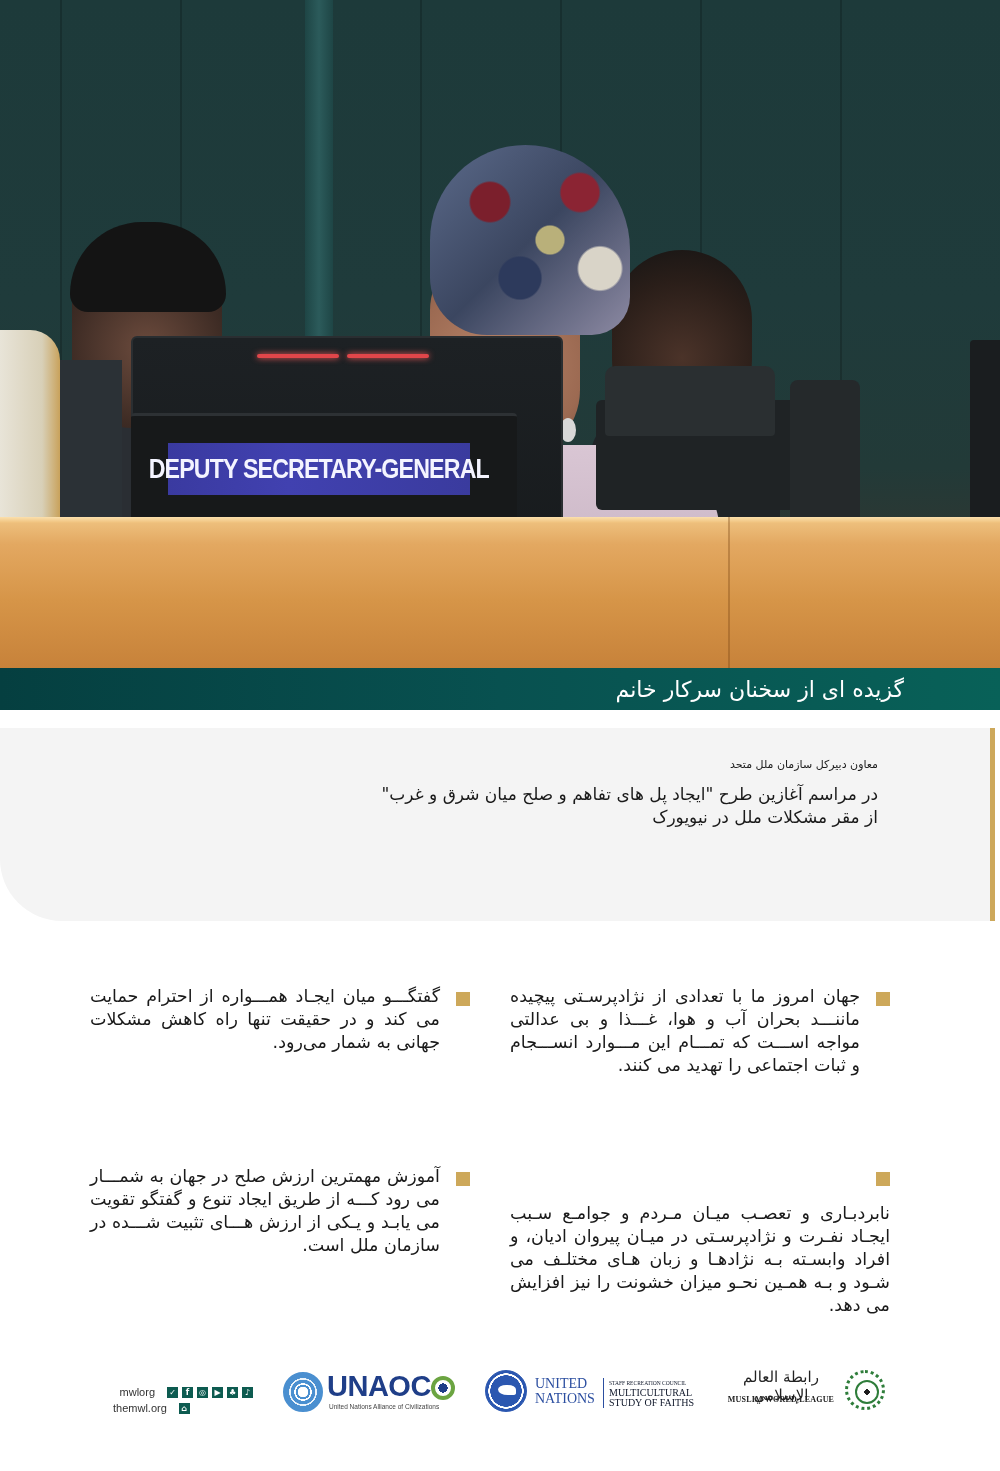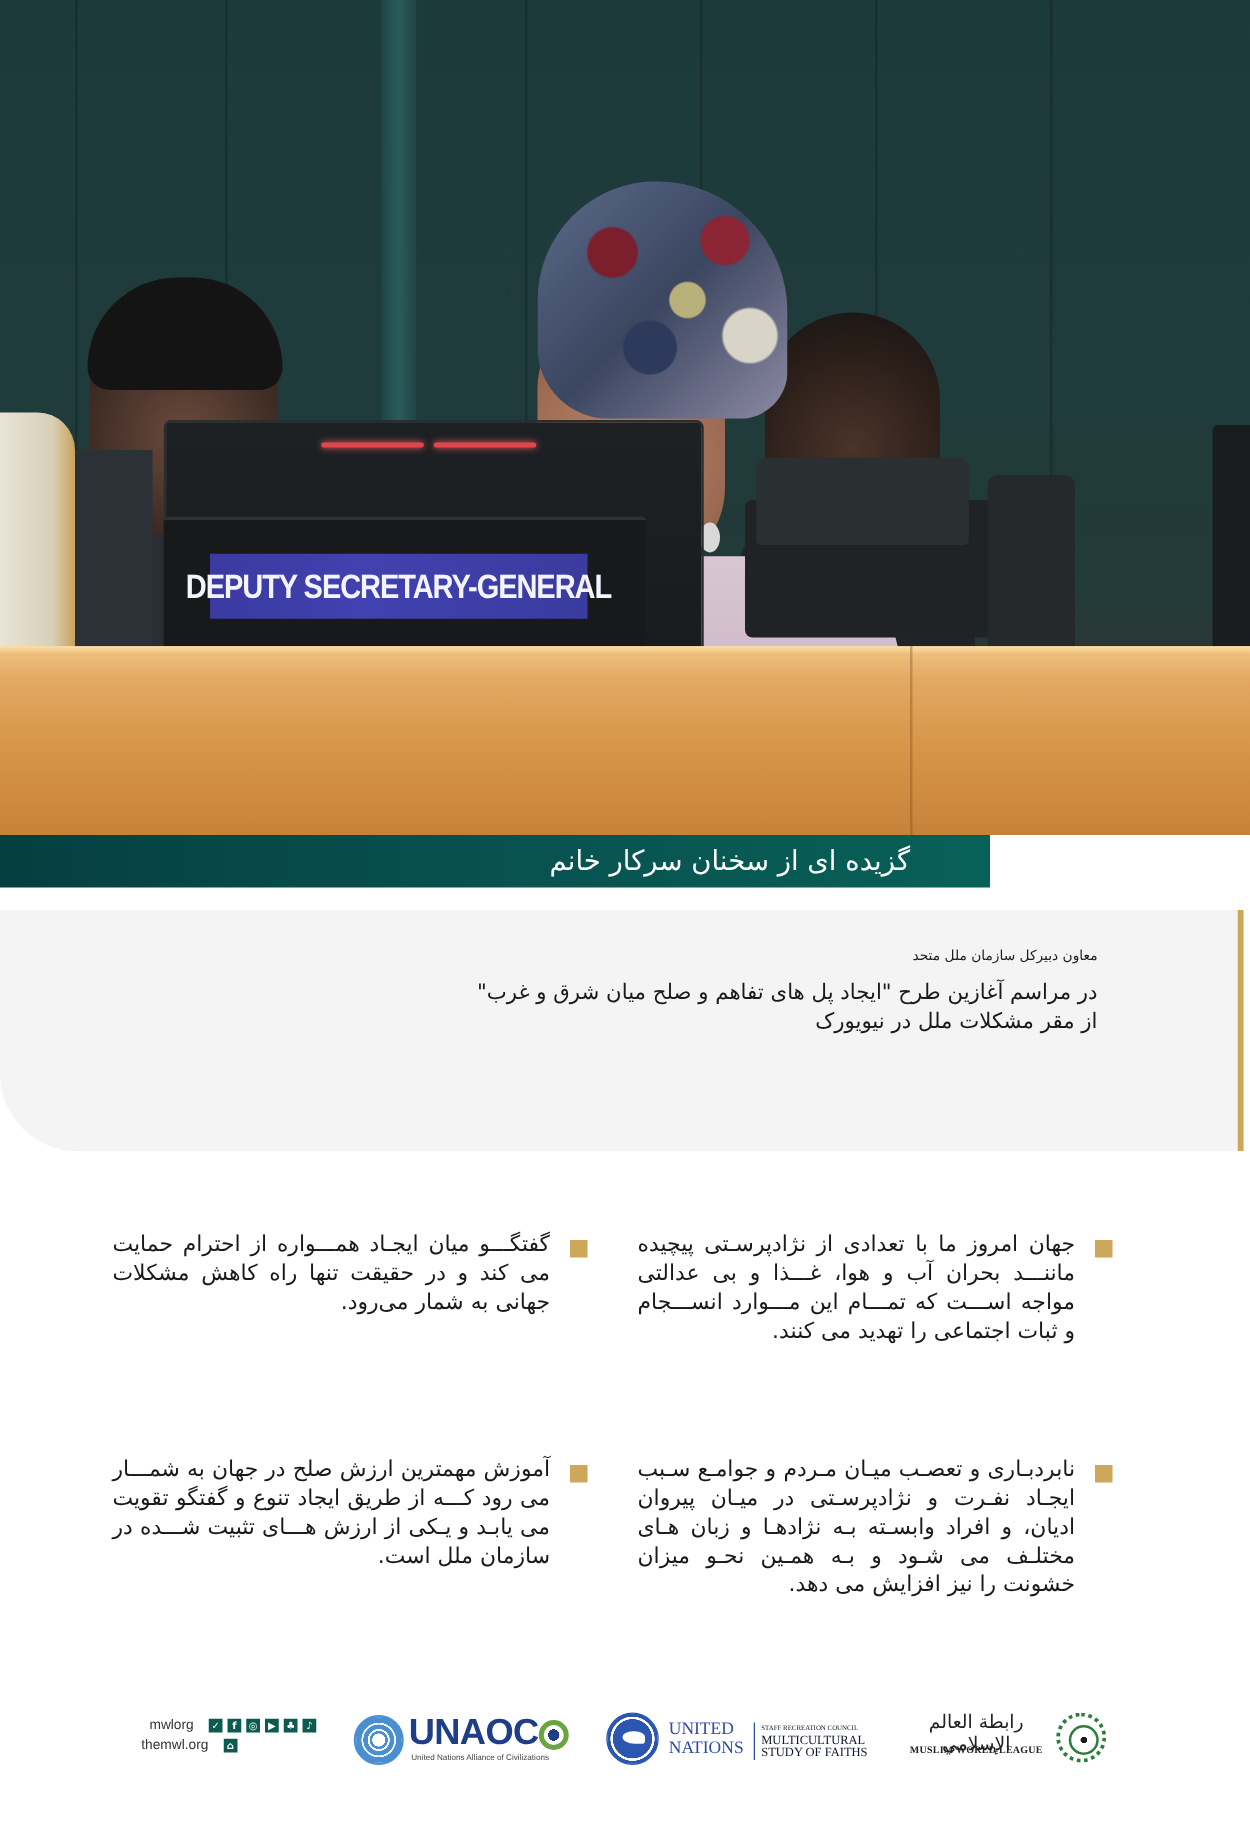--- a/index.html
+++ b/index.html
@@ -61,23 +61,23 @@
     .mic { position: absolute; left: 790px; top: 380px; width: 70px; height: 150px; background: #25292b; border-radius: 8px; }
     .right-monitor { position: absolute; left: 970px; top: 340px; width: 40px; height: 180px; background: #1a1d1f; border-radius: 4px; }
     
     .desk { position: absolute; left: 0; top: 517px; width: 1000px; height: 151px;
       background: linear-gradient(180deg, #f0c583 0%, #e3a861 18%, #d69548 55%, #c7823a 100%); }
     .desk::after { content: ""; position: absolute; left: 728px; top: 0; width: 2px; height: 151px; background: rgba(120,70,20,.35); }
     .desk .top-edge { position: absolute; left: 0; top: 0; width: 100%; height: 6px; background: linear-gradient(180deg, #fbe0ad, #efc07a); }
 
     
     .banner {
-      position: absolute; left: 0; top: 668px; width: 792px; height: 42px;
+      position: absolute; left: 0; top: 668px; width: 1000px; height: 42px;
       background: linear-gradient(90deg, #053f40 0%, #085150 50%, #086158 100%);
-      direction: rtl; padding-right: 64px; display: flex; align-items: center;
+      direction: rtl; padding-right: 96px; display: flex; align-items: center;
     }
     .banner span { color: #ffffff; font-family: "DejaVu Sans", sans-serif; font-size: 22px; font-weight: 400; }
 
     
     .info-card {
       position: absolute; left: 0; top: 728px; width: 995px; height: 193px;
       background: #f4f4f4; border-radius: 0 0 0 62px;
       border-right: 5px solid #cda85a;
       direction: rtl; padding: 10px 112px 0 0;
     }
@@ -86,26 +86,26 @@
     .info-card .event { color: #1a1a1a; font-size: 17px; line-height: 1.35; margin-top: 12px; }
 
     
     .quote {
       position: absolute; width: 380px; direction: rtl; display: flex; align-items: flex-start; gap: 16px;
     }
     .quote .bullet { flex: 0 0 14px; width: 14px; height: 14px; background: #cda85a; margin-top: 7px; }
     .quote .text { color: #1a1a1a; font-size: 17.5px; line-height: 23px; text-align: justify; font-weight: 400; }
     .q1 { left: 510px; top: 985px; }
     .q2 { left: 90px;  top: 985px; }
-    .q3 { left: 510px; top: 1165px; }
+    .q3 { left: 510px; top: 1165px; flex-direction: column; }
     .q4 { left: 90px;  top: 1165px; }
 
     
     .footer { position: absolute; left: 0; top: 1362px; width: 1000px; height: 60px; }
-    .social { position: absolute; left: 113px; top: 12px; width: 140px; }
+    .social { position: absolute; left: 113px; top: 24px; width: 140px; }
     .social .row1 { display: flex; align-items: center; gap: 4px; justify-content: flex-end; }
     .social .row2 { display: flex; align-items: center; gap: 8px; justify-content: flex-start; margin-top: 4px; }
     .social .handle { font-family: "Liberation Sans", sans-serif; font-size: 11px; color: #333; margin-right: 8px; }
     .social .site { font-family: "Liberation Sans", sans-serif; font-size: 11px; color: #333; margin-right: 4px; }
     .sicon { width: 11px; height: 11px; background: #0d5b50; color: #fff; font-size: 8px; line-height: 11px;
       text-align: center; font-family: "DejaVu Sans", sans-serif; font-weight: 700; }
 
     .unaoc { position: absolute; left: 283px; top: 8px; width: 180px; height: 45px; }
     .un-globe { position: absolute; left: 0; top: 2px; width: 40px; height: 40px; border-radius: 50%;
       background: radial-gradient(circle, #ffffff 0 20%, #4a8fd0 21% 28%, #ffffff 29% 34%, #4a8fd0 35% 48%, #eaf3fb 49% 54%, #4a8fd0 55%);

